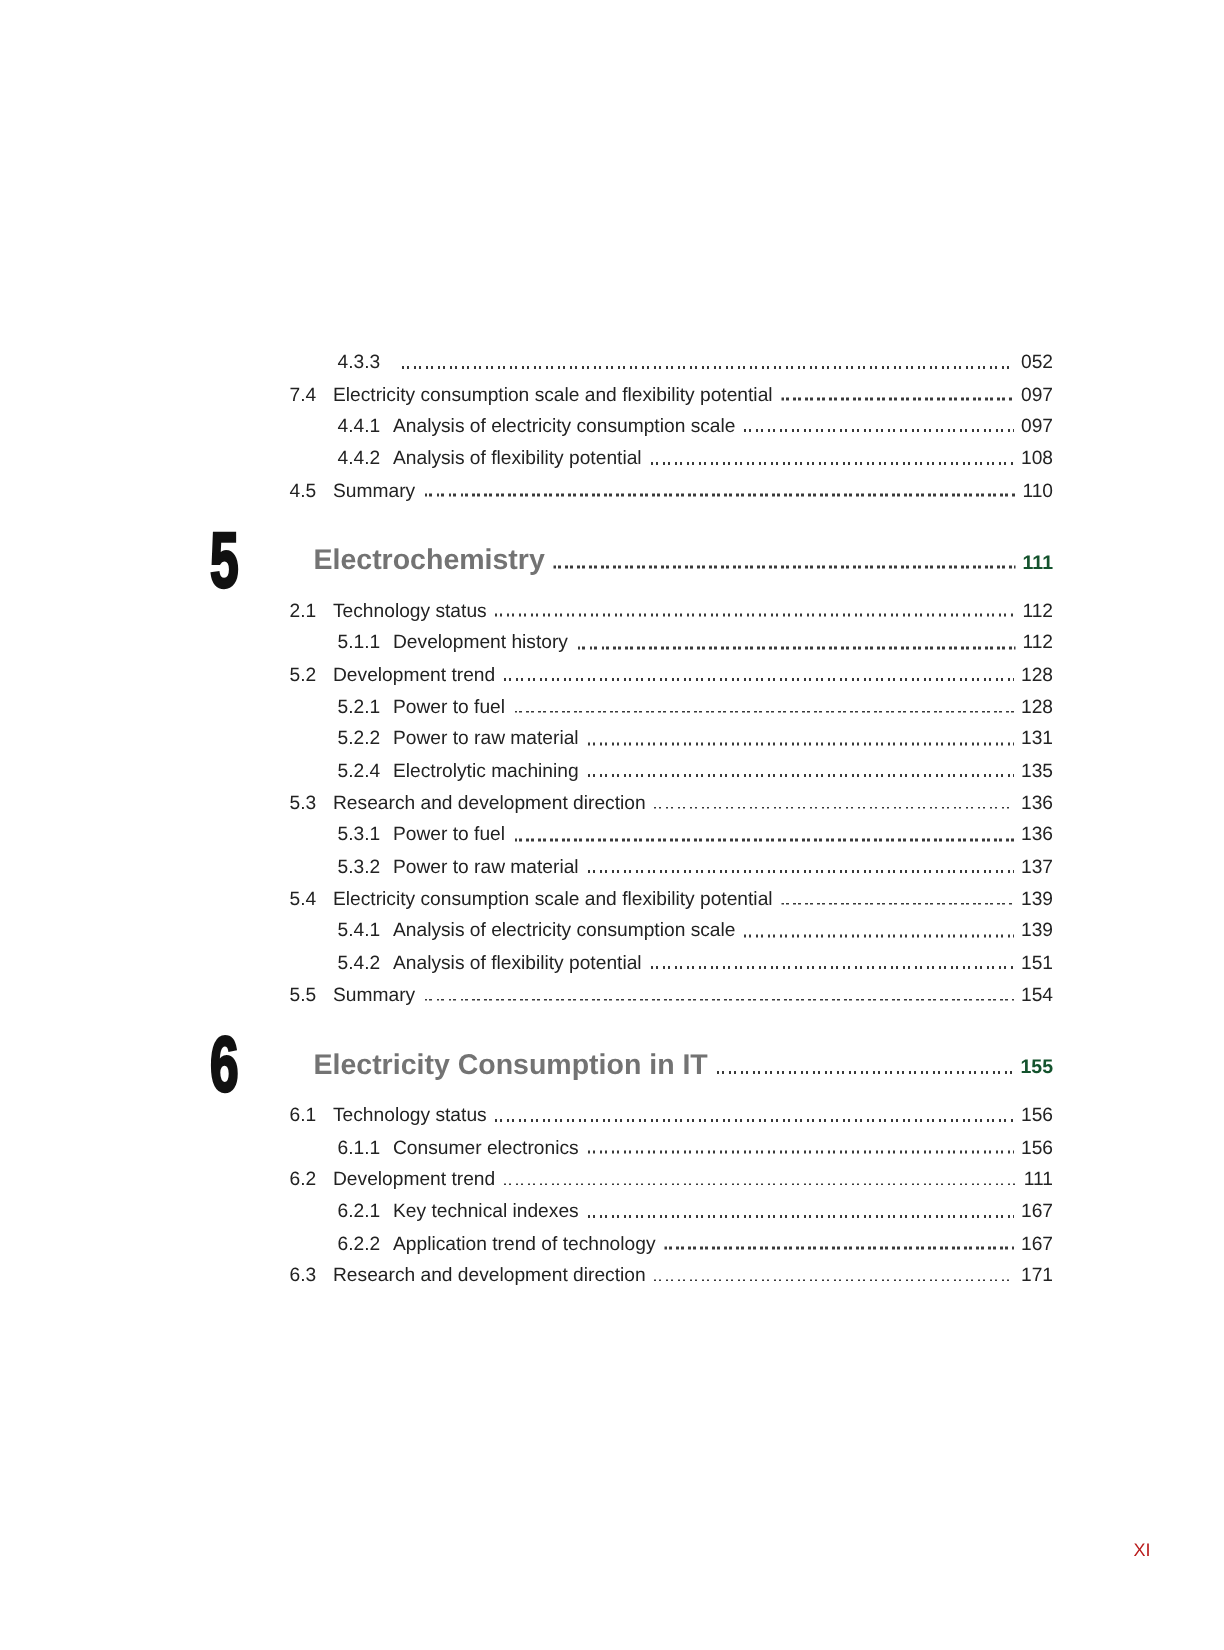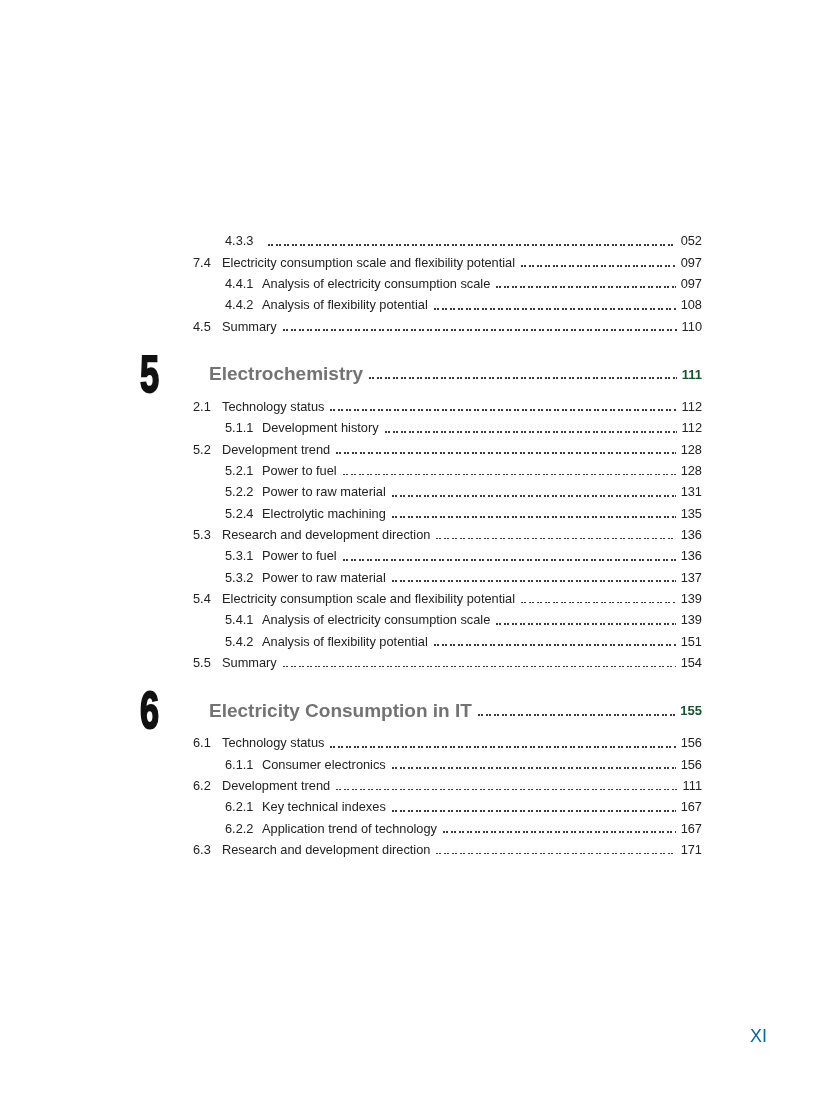--- a/index.html
+++ b/index.html
@@ -86,22 +86,22 @@
     flex: none;
     font-weight: bold;
     font-size: 13px;
     text-align: left;
     color: #14532d;
   }
   .footer {
     position: absolute;
     top: 1026px;
     right: 49px;
-    font-size: 18px;
-    color: #0369a1;
+    font-size: 12px;
+    color: #b91c1c;
   }
 </style>
 </head>
 <body>
 
 <div class="page">
   <main class="toc">
       <section class="toc-section">
         <div class="row level-2">
           <span class="num">4.3.3</span>

